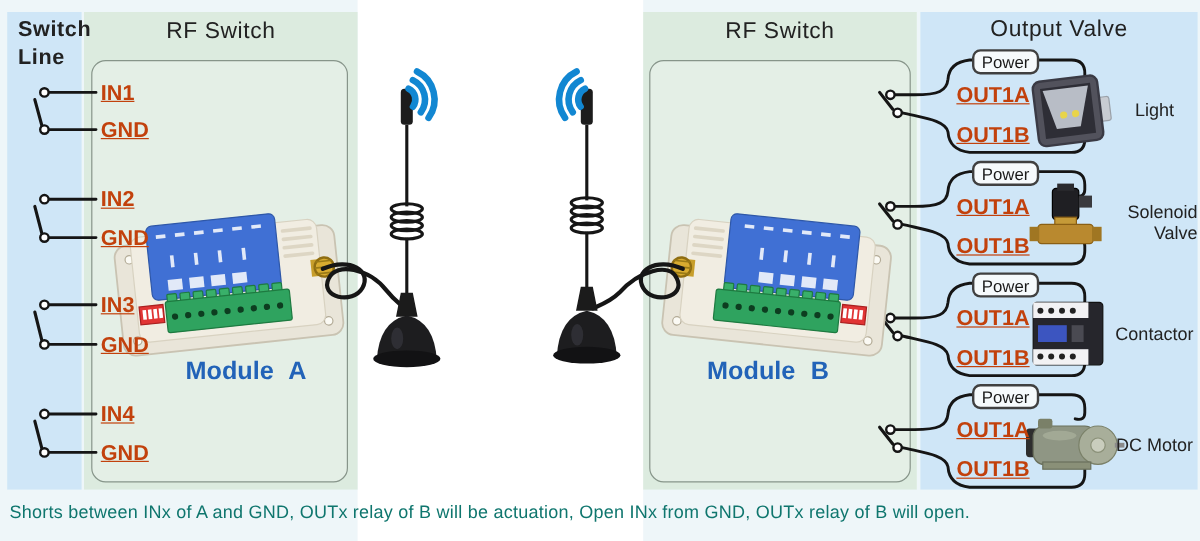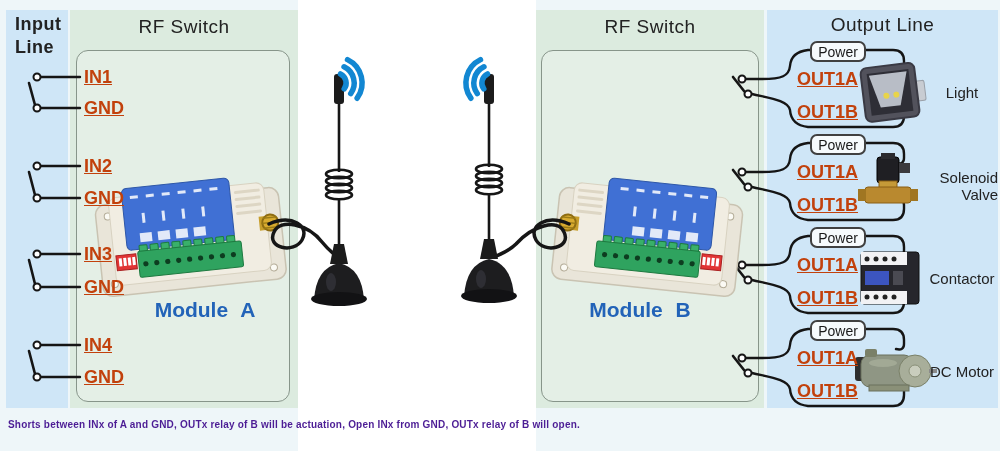--- a/index.html
+++ b/index.html
@@ -25,21 +25,21 @@
   .pin-label{position:absolute;font-size:18px;font-weight:bold;color:#c2410c;z-index:3;height:18px;line-height:18px;text-decoration:underline;}
   .in-label{left:84px;width:50px;}
   .out-label{left:769px;width:60px;margin-left:28px;}
   .power-box{position:absolute;left:810px;width:56px;height:21px;background:#f6fafc;border:2px solid #404040;border-radius:7px;z-index:3;
              text-align:center;font-size:14px;color:#1a1a1a;line-height:19px;box-sizing:border-box;}
   .load-label{position:absolute;left:926px;width:72px;height:38px;z-index:3;display:flex;align-items:center;justify-content:center;
               text-align:right;font-size:15px;color:#222;line-height:1.15;}
   .module-label{position:absolute;z-index:3;font-size:21px;font-weight:bold;color:#2263b8;text-align:center;word-spacing:7px;}
   #module-a-label{left:130px;top:298px;width:150px;}
   #module-b-label{left:565px;top:298px;width:150px;}
-  #footer-note{position:absolute;left:8px;top:419px;width:980px;z-index:3;font-size:10px;color:#4c1d95;letter-spacing:.2px;font-weight:bold;}
+  #footer-note{position:absolute;left:8px;top:419px;width:980px;z-index:3;font-size:15px;color:#0f766e;letter-spacing:.2px;}
 </style>
 </head>
 <body>
 
 <div id="stage">
 
   <div id="mid-gap"></div>
   <div id="input-panel" class="panel panel-blue"></div>
   <div id="rf-a-panel" class="panel panel-green"></div>
   <div id="rf-b-panel" class="panel panel-green"></div>
@@ -317,25 +317,25 @@
       <rect x="-34" y="-16" width="52" height="32" rx="9" fill="#8f9684" stroke="#6a705c"></rect>
       <rect x="-30" y="-22" width="12" height="8" rx="2" fill="#7a8068"></rect>
       <ellipse cx="-12" cy="-8" rx="14" ry="4" fill="#aab09c" opacity="0.7"></ellipse>
       <circle cx="20" cy="0" r="16" fill="#a8ae9a" stroke="#7a8068"></circle>
       <circle cx="20" cy="0" r="6" fill="#c9cdbd" stroke="#8a9078"></circle>
       <rect x="34" y="-2" width="8" height="4" fill="#8a8a8a"></rect>
       <rect x="-26" y="14" width="40" height="6" fill="#8a9078" stroke="#6a705c"></rect>
     </g>
   </svg>
 
-  <div id="input-title" class="panel-title">Input
+  <div id="input-title" class="panel-title">Switch
 Line</div>
   <div id="rf-a-title" class="panel-title">RF Switch</div>
   <div id="rf-b-title" class="panel-title">RF Switch</div>
-  <div id="output-title" class="panel-title">Output Line</div>
+  <div id="output-title" class="panel-title">Output Valve</div>
 
   <div class="pin-label in-label" style="top:68px">IN1</div>
   <div class="pin-label in-label" style="top:99px">GND</div>
   <div class="pin-label in-label" style="top:157px">IN2</div>
   <div class="pin-label in-label" style="top:189px">GND</div>
   <div class="pin-label in-label" style="top:245px">IN3</div>
   <div class="pin-label in-label" style="top:278px">GND</div>
   <div class="pin-label in-label" style="top:336px">IN4</div>
   <div class="pin-label in-label" style="top:368px">GND</div>
 

